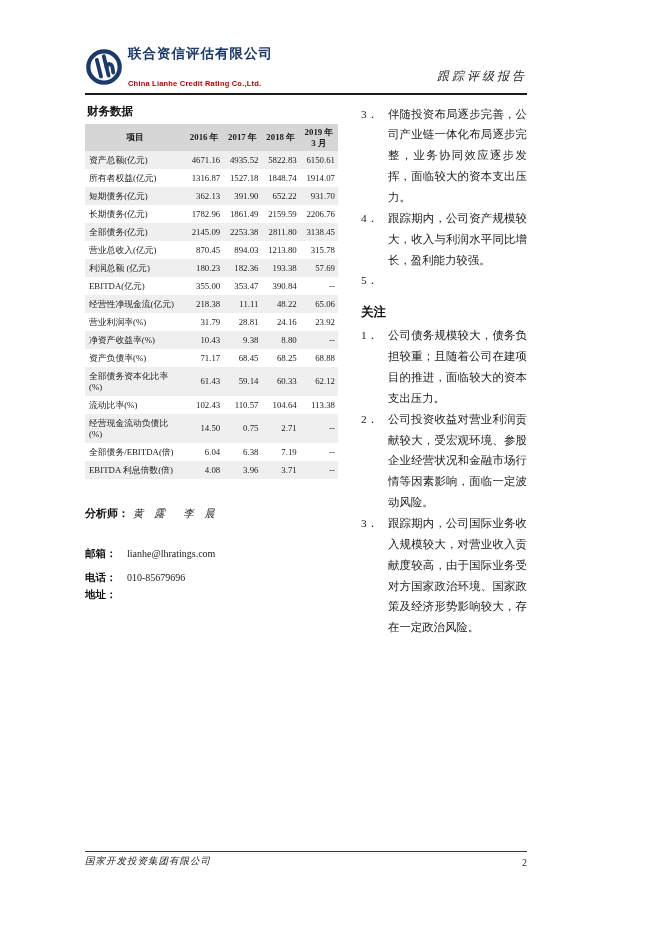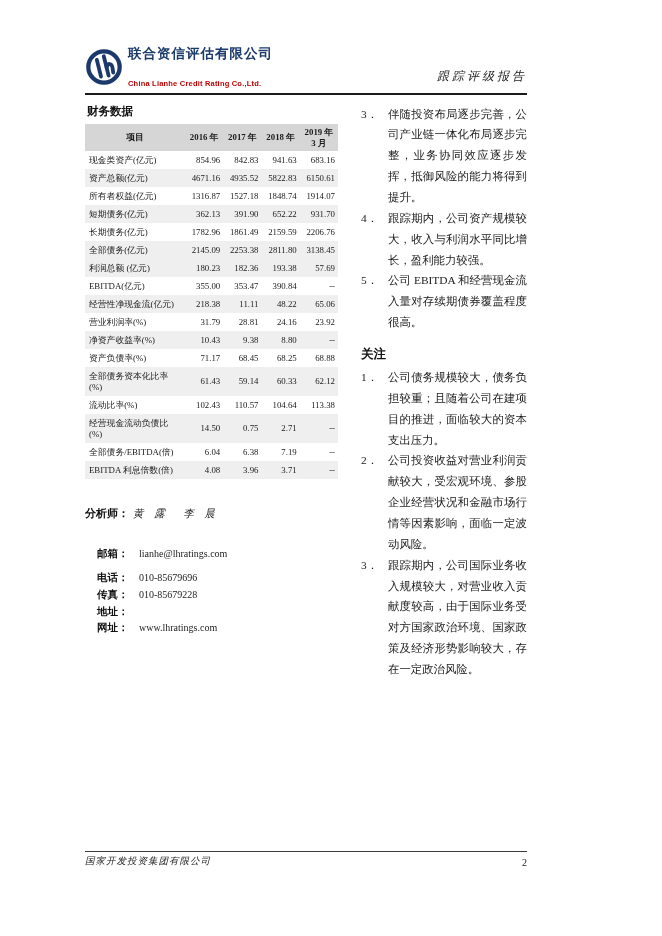--- a/index.html
+++ b/index.html
@@ -50,21 +50,21 @@
   table.fin tr.alt{background:#efefef;}
   
   .note{font-style:italic;font-size:8.6px;line-height:1.6;margin-top:4px;color:#222;}
   
   .analyst-row{margin-top:27px;display:flex;align-items:baseline;}
   .analyst-label{
     font-family:"Liberation Sans","DejaVu Sans",sans-serif;
     font-weight:bold;font-size:11px;color:#111;
   }
   .analyst-names{font-style:italic;font-size:10.5px;letter-spacing:4px;margin-left:4px;color:#222;}
-  .contacts{margin-top:26px;font-size:10px;margin-left:12px;}
+  .contacts{margin-top:26px;font-size:10px;}
   .contact-row{display:flex;margin-bottom:2.5px;}
   .contact-row.gap-after{margin-bottom:9px;}
   .contact-label{
     font-family:"Liberation Sans","DejaVu Sans",sans-serif;
     font-weight:bold;font-size:10.5px;flex:0 0 42px;color:#111;
   }
   .contact-values{flex:1;line-height:1.45;color:#222;}
   
   .rlist{margin:0;padding:0;}
   .li{display:flex;font-size:11.4px;line-height:1.83;}
@@ -121,27 +121,20 @@
             <tr>
                 <th class="col-lbl">项目</th>
                 <th>2016 年</th>
                 <th>2017 年</th>
                 <th>2018 年</th>
                 <th>2019 年
 3 月</th>
               </tr>
           </thead>
           <tbody>
-              <tr>
-                <td class="lbl">现金类资产(亿元)</td>
-                <td class="num">854.96</td>
-                <td class="num">842.83</td>
-                <td class="num">941.63</td>
-                <td class="num">683.16</td>
-              </tr>
               <tr class="alt">
                 <td class="lbl">资产总额(亿元)</td>
                 <td class="num">4671.16</td>
                 <td class="num">4935.52</td>
                 <td class="num">5822.83</td>
                 <td class="num">6150.61</td>
               </tr>
               <tr>
                 <td class="lbl">所有者权益(亿元)</td>
                 <td class="num">1316.87</td>
@@ -162,20 +155,27 @@
                 <td class="num">1861.49</td>
                 <td class="num">2159.59</td>
                 <td class="num">2206.76</td>
               </tr>
               <tr class="alt">
                 <td class="lbl">全部债务(亿元)</td>
                 <td class="num">2145.09</td>
                 <td class="num">2253.38</td>
                 <td class="num">2811.80</td>
                 <td class="num">3138.45</td>
+              </tr>
+              <tr>
+                <td class="lbl">营业总收入(亿元)</td>
+                <td class="num">870.45</td>
+                <td class="num">894.03</td>
+                <td class="num">1213.80</td>
+                <td class="num">315.78</td>
               </tr>
               <tr class="alt">
                 <td class="lbl">利润总额 (亿元)</td>
                 <td class="num">180.23</td>
                 <td class="num">182.36</td>
                 <td class="num">193.38</td>
                 <td class="num">57.69</td>
               </tr>
               <tr>
                 <td class="lbl">EBITDA(亿元)</td>
@@ -265,50 +265,37 @@
                 <div>lianhe@lhratings.com</div>
               </div>
             </div>
             <div class="contact-row">
               <span class="contact-label">电话：</span>
               <div class="contact-values">
                 <div>010-85679696</div>
               </div>
             </div>
             <div class="contact-row">
-              <span class="contact-label">传真：</span>
-              <div class="contact-values">
-                <div>010-85679228</div>
-              </div>
-            </div>
-            <div class="contact-row">
               <span class="contact-label">地址：</span>
-            </div>
-            <div class="contact-row">
-              <span class="contact-label">网址：</span>
-              <div class="contact-values">
-                <div>www.lhratings.com</div>
-              </div>
             </div>
           </div>
       </section>
 
       <section class="right-col">
         <div class="rlist">
             <div class="li">
               <span class="num">3．</span>
-              <span class="txt">伴随投资布局逐步完善，公司产业链一体化布局逐步完整，业务协同效应逐步发挥，抵御风险的能力将得到提升。</span>
+              <span class="txt">伴随投资布局逐步完善，公司产业链一体化布局逐步完整，业务协同效应逐步发挥，面临较大的资本支出压力。</span>
             </div>
             <div class="li">
               <span class="num">4．</span>
               <span class="txt">跟踪期内，公司资产规模较大，收入与利润水平同比增长，盈利能力较强。</span>
             </div>
             <div class="li">
               <span class="num">5．</span>
-              <span class="txt">公司 EBITDA 和经营现金流入量对存续期债券覆盖程度很高。</span>
             </div>
           </div>
         <h2 class="concerns-title">关注</h2>
         <div class="rlist">
             <div class="li">
               <span class="num">1．</span>
               <span class="txt">公司债务规模较大，债务负担较重；且随着公司在建项目的推进，面临较大的资本支出压力。</span>
             </div>
             <div class="li">
               <span class="num">2．</span>

